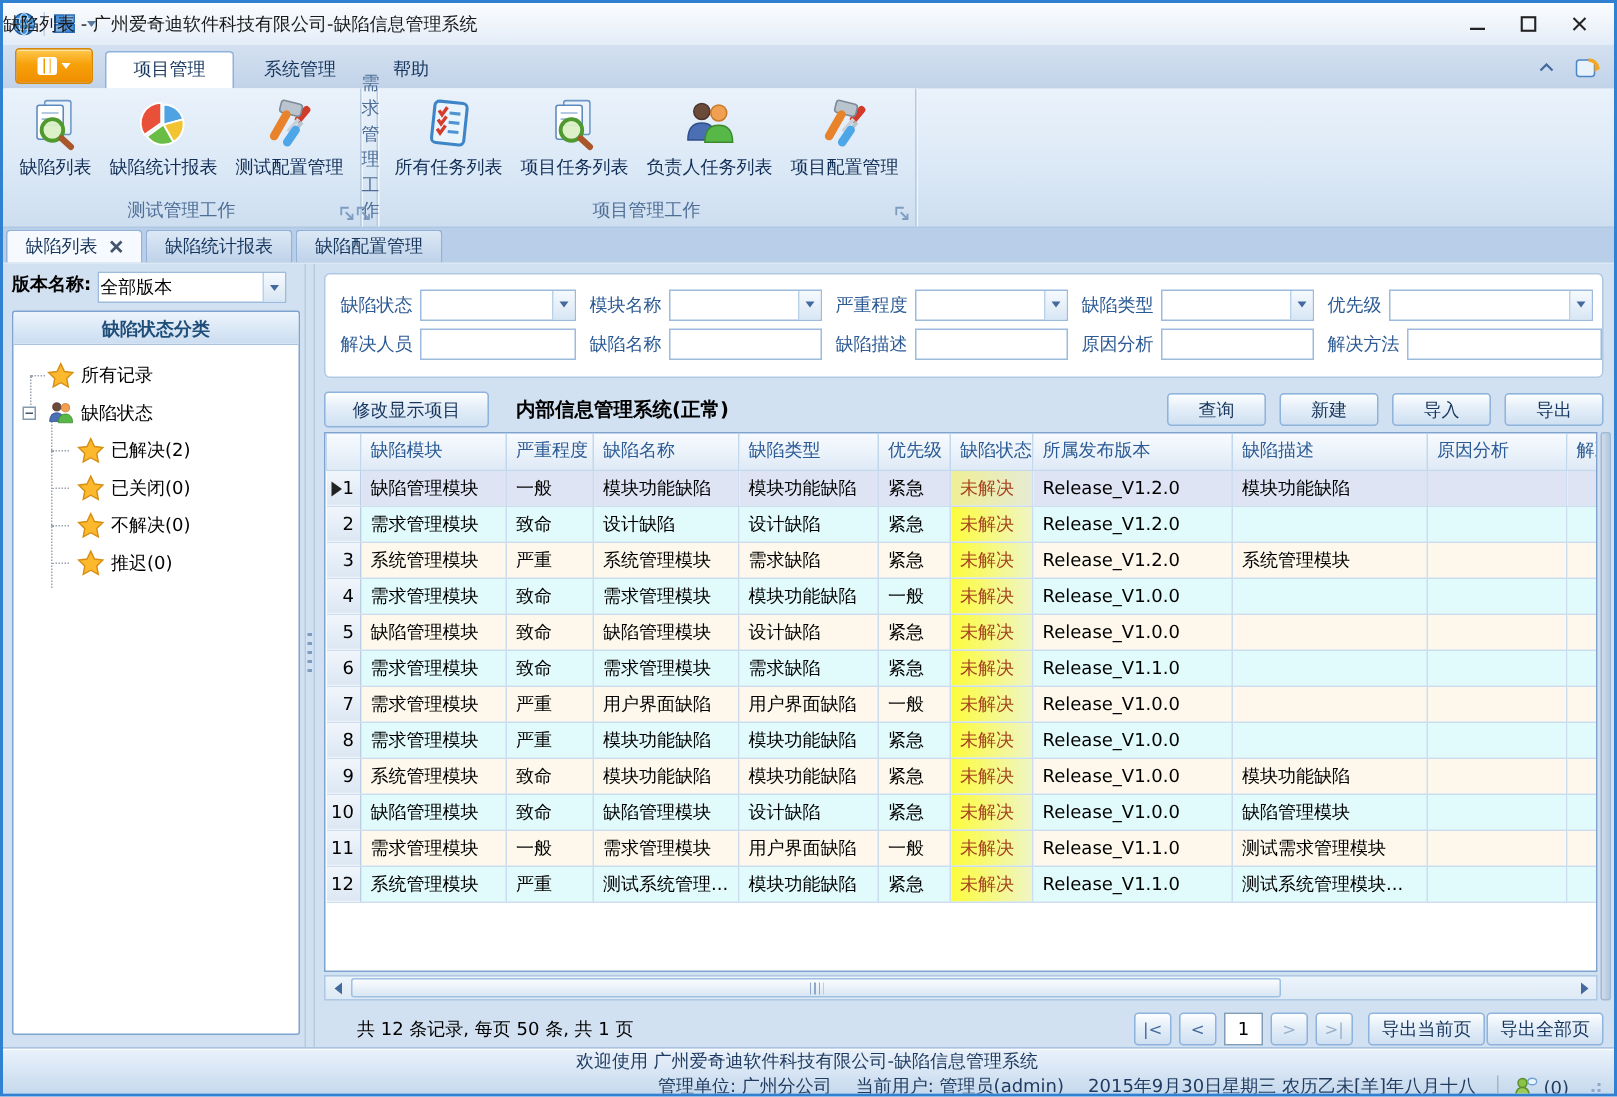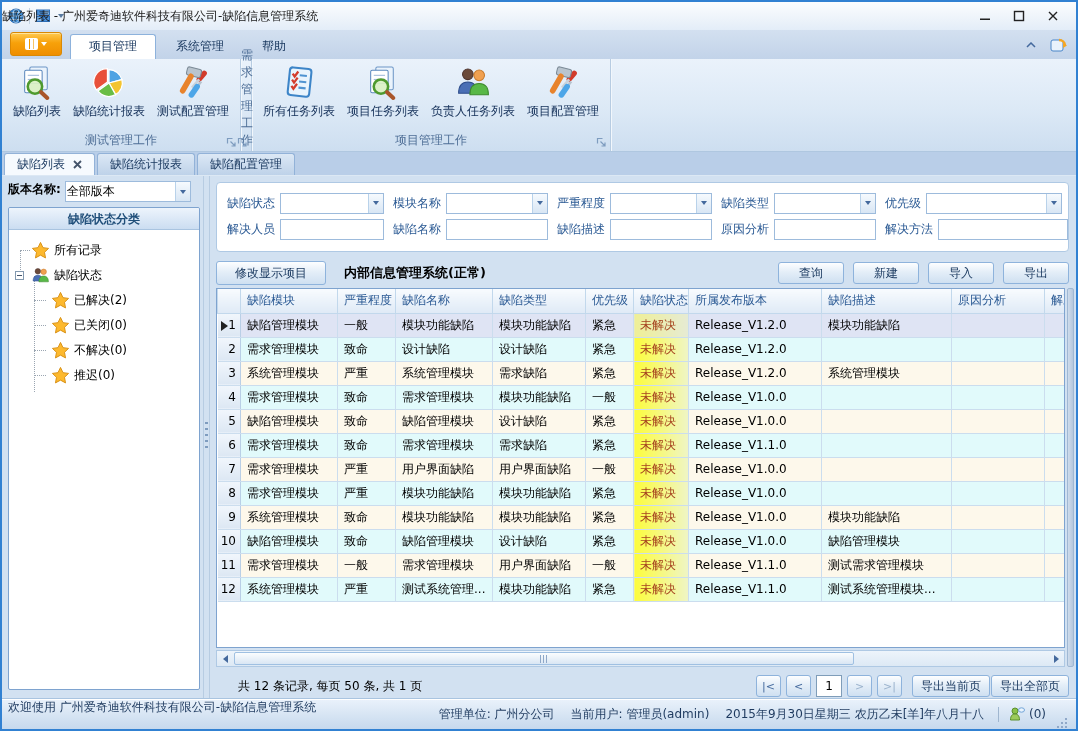--- a/index.html
+++ b/index.html
@@ -111,21 +111,21 @@
 
 .footer { position:absolute; left:5px; right:5px; top:497px; height:26px; display:flex; align-items:center; }
 .recinfo { margin-left:22px; color:#000; }
 .pager { margin-left:auto; display:flex; align-items:center; }
 .pgbtn { width:25px; height:22px; margin-left:5px; font-size:11px; color:#44699D; }
 .pgbtn.dim { color:#9AB2CC; }
 .pagebox { width:26px; height:22px; margin-left:5px; border:1px solid #7F9DB9; text-align:center; font-family:inherit; font-size:12px; outline:none; }
 .expbtn { width:78px; margin-left:10px; }
 
 
-.statusbar { position:absolute; left:0; right:0; bottom:0; height:31px; background:linear-gradient(#EAF2FB,#C6D9ED); border-top:1px solid #A9C4E0; box-shadow:inset 0 1px 0 #FFFFFF; display:flex; padding:0 8px 0 6px; color:#1E3A5F; }
+.statusbar { position:absolute; left:0; right:0; bottom:0; height:31px; background:linear-gradient(#EAF2FB,#C6D9ED); border-top:1px solid #A9C4E0; box-shadow:inset 0 1px 0 #FFFFFF; display:flex; align-items:center; padding:0 8px 0 6px; color:#1E3A5F;flex-direction:column; }
 .sb-right { margin-left:auto; display:flex; align-items:center; }
 .sb-item { margin-left:16px; white-space:nowrap; }
 .vsep { width:1px; height:15px; background:#9FB6CF; margin-left:14px; }
 .sb-badge { margin-left:4px; }
 .sb-grip { margin-left:10px; width:12px; height:12px; align-self:flex-end; }
 </style>
 </head>
 <body>
 
 <svg width="0" height="0" style="position:absolute">

